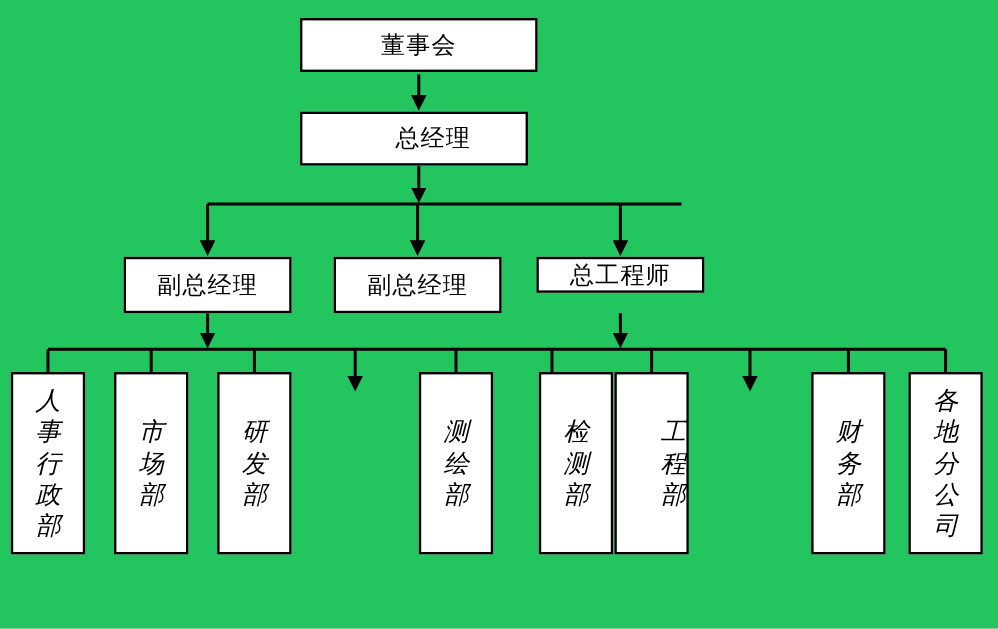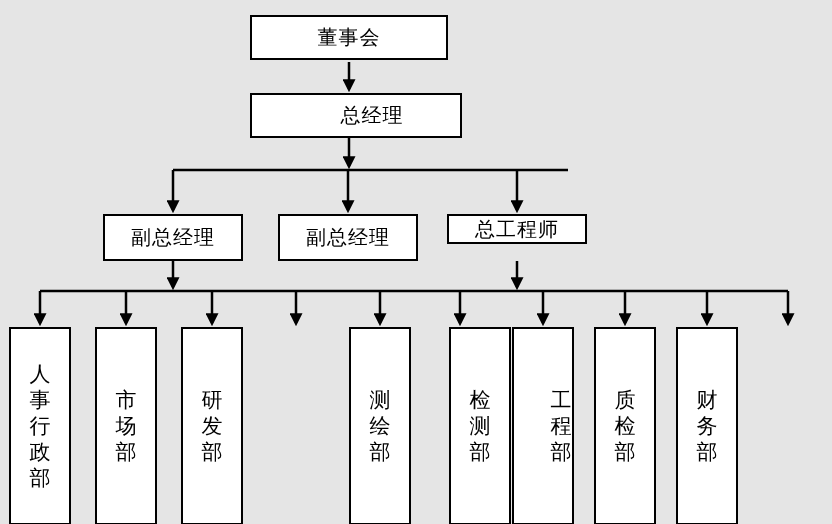--- a/index.html
+++ b/index.html
@@ -4,21 +4,21 @@
 <style>
   html, body {
     margin: 0;
     padding: 0;
     background: #ffffff;
   }
   #stage {
     position: relative;
     width: 832px;
     height: 524px;
-    background: #e5e5e5;
+    background: #22c55e;
     font-family: "Liberation Serif", "DejaVu Serif", serif;
     color: #000000;
     overflow: hidden;
   }
   
   .hbox {
     position: absolute;
     box-sizing: border-box;
     border: 2px solid #000000;
     background: #ffffff;
@@ -28,26 +28,27 @@
     font-size: 20px;
     letter-spacing: 1px;
     white-space: nowrap;
   }
   
   .vbox {
     position: absolute;
     box-sizing: border-box;
     border: 2px solid #000000;
     background: #ffffff;
-    top: 327px;
+    top: 310px;
     width: 62px;
-    height: 198px;
+    height: 152px;
     display: flex;
     align-items: center;
     justify-content: center;
+    font-style: italic;
   }
   .vlabel {
     width: 22px;
     font-size: 21px;
     line-height: 26px;
     text-align: center;
     word-break: break-all;
   }
   #connectors {
     position: absolute;
@@ -96,21 +97,21 @@
     <line x1="543" y1="291" x2="543" y2="323" marker-end="url(#arw)"></line>
     <line x1="625" y1="291" x2="625" y2="323" marker-end="url(#arw)"></line>
     <line x1="707" y1="291" x2="707" y2="323" marker-end="url(#arw)"></line>
     <line x1="788" y1="291" x2="788" y2="323" marker-end="url(#arw)"></line>
   </svg>
 
   <div class="hbox" style="left:250px; top:15px;  width:198px; height:45px;">
     <span>董事会</span>
   </div>
 
-  <div class="hbox" style="left:250px; top:93px;  width:212px; height:45px;padding-left:32px;">
+  <div class="hbox" style="left:250px; top:93px;  width:190px; height:45px;padding-left:32px;">
     <span>总经理</span>
   </div>
 
 
   <div class="hbox" style="left:103px; top:214px; width:140px; height:47px;">
     <span>副总经理</span>
   </div>
 
   <div class="hbox" style="left:278px; top:214px; width:140px; height:47px;">
     <span>副总经理</span>
@@ -131,20 +132,20 @@
   </div>
   <div class="vbox" style="left:349px;">
     <div class="vlabel">测绘部</div>
   </div>
   <div class="vbox" style="left:429px;margin-left:20px;">
     <div class="vlabel">检测部</div>
   </div>
   <div class="vbox" style="left:512px;padding-left:36px;">
     <div class="vlabel">工程部</div>
   </div>
-  <div class="vbox" style="left:594px;">
-    <div class="vlabel">质检部</div>
-  </div>
   <div class="vbox" style="left:676px;">
     <div class="vlabel">财务部</div>
+  </div>
+  <div class="vbox" style="left:757px;">
+    <div class="vlabel">各地分公司</div>
   </div>
 
 </div>
 
 </body></html>

